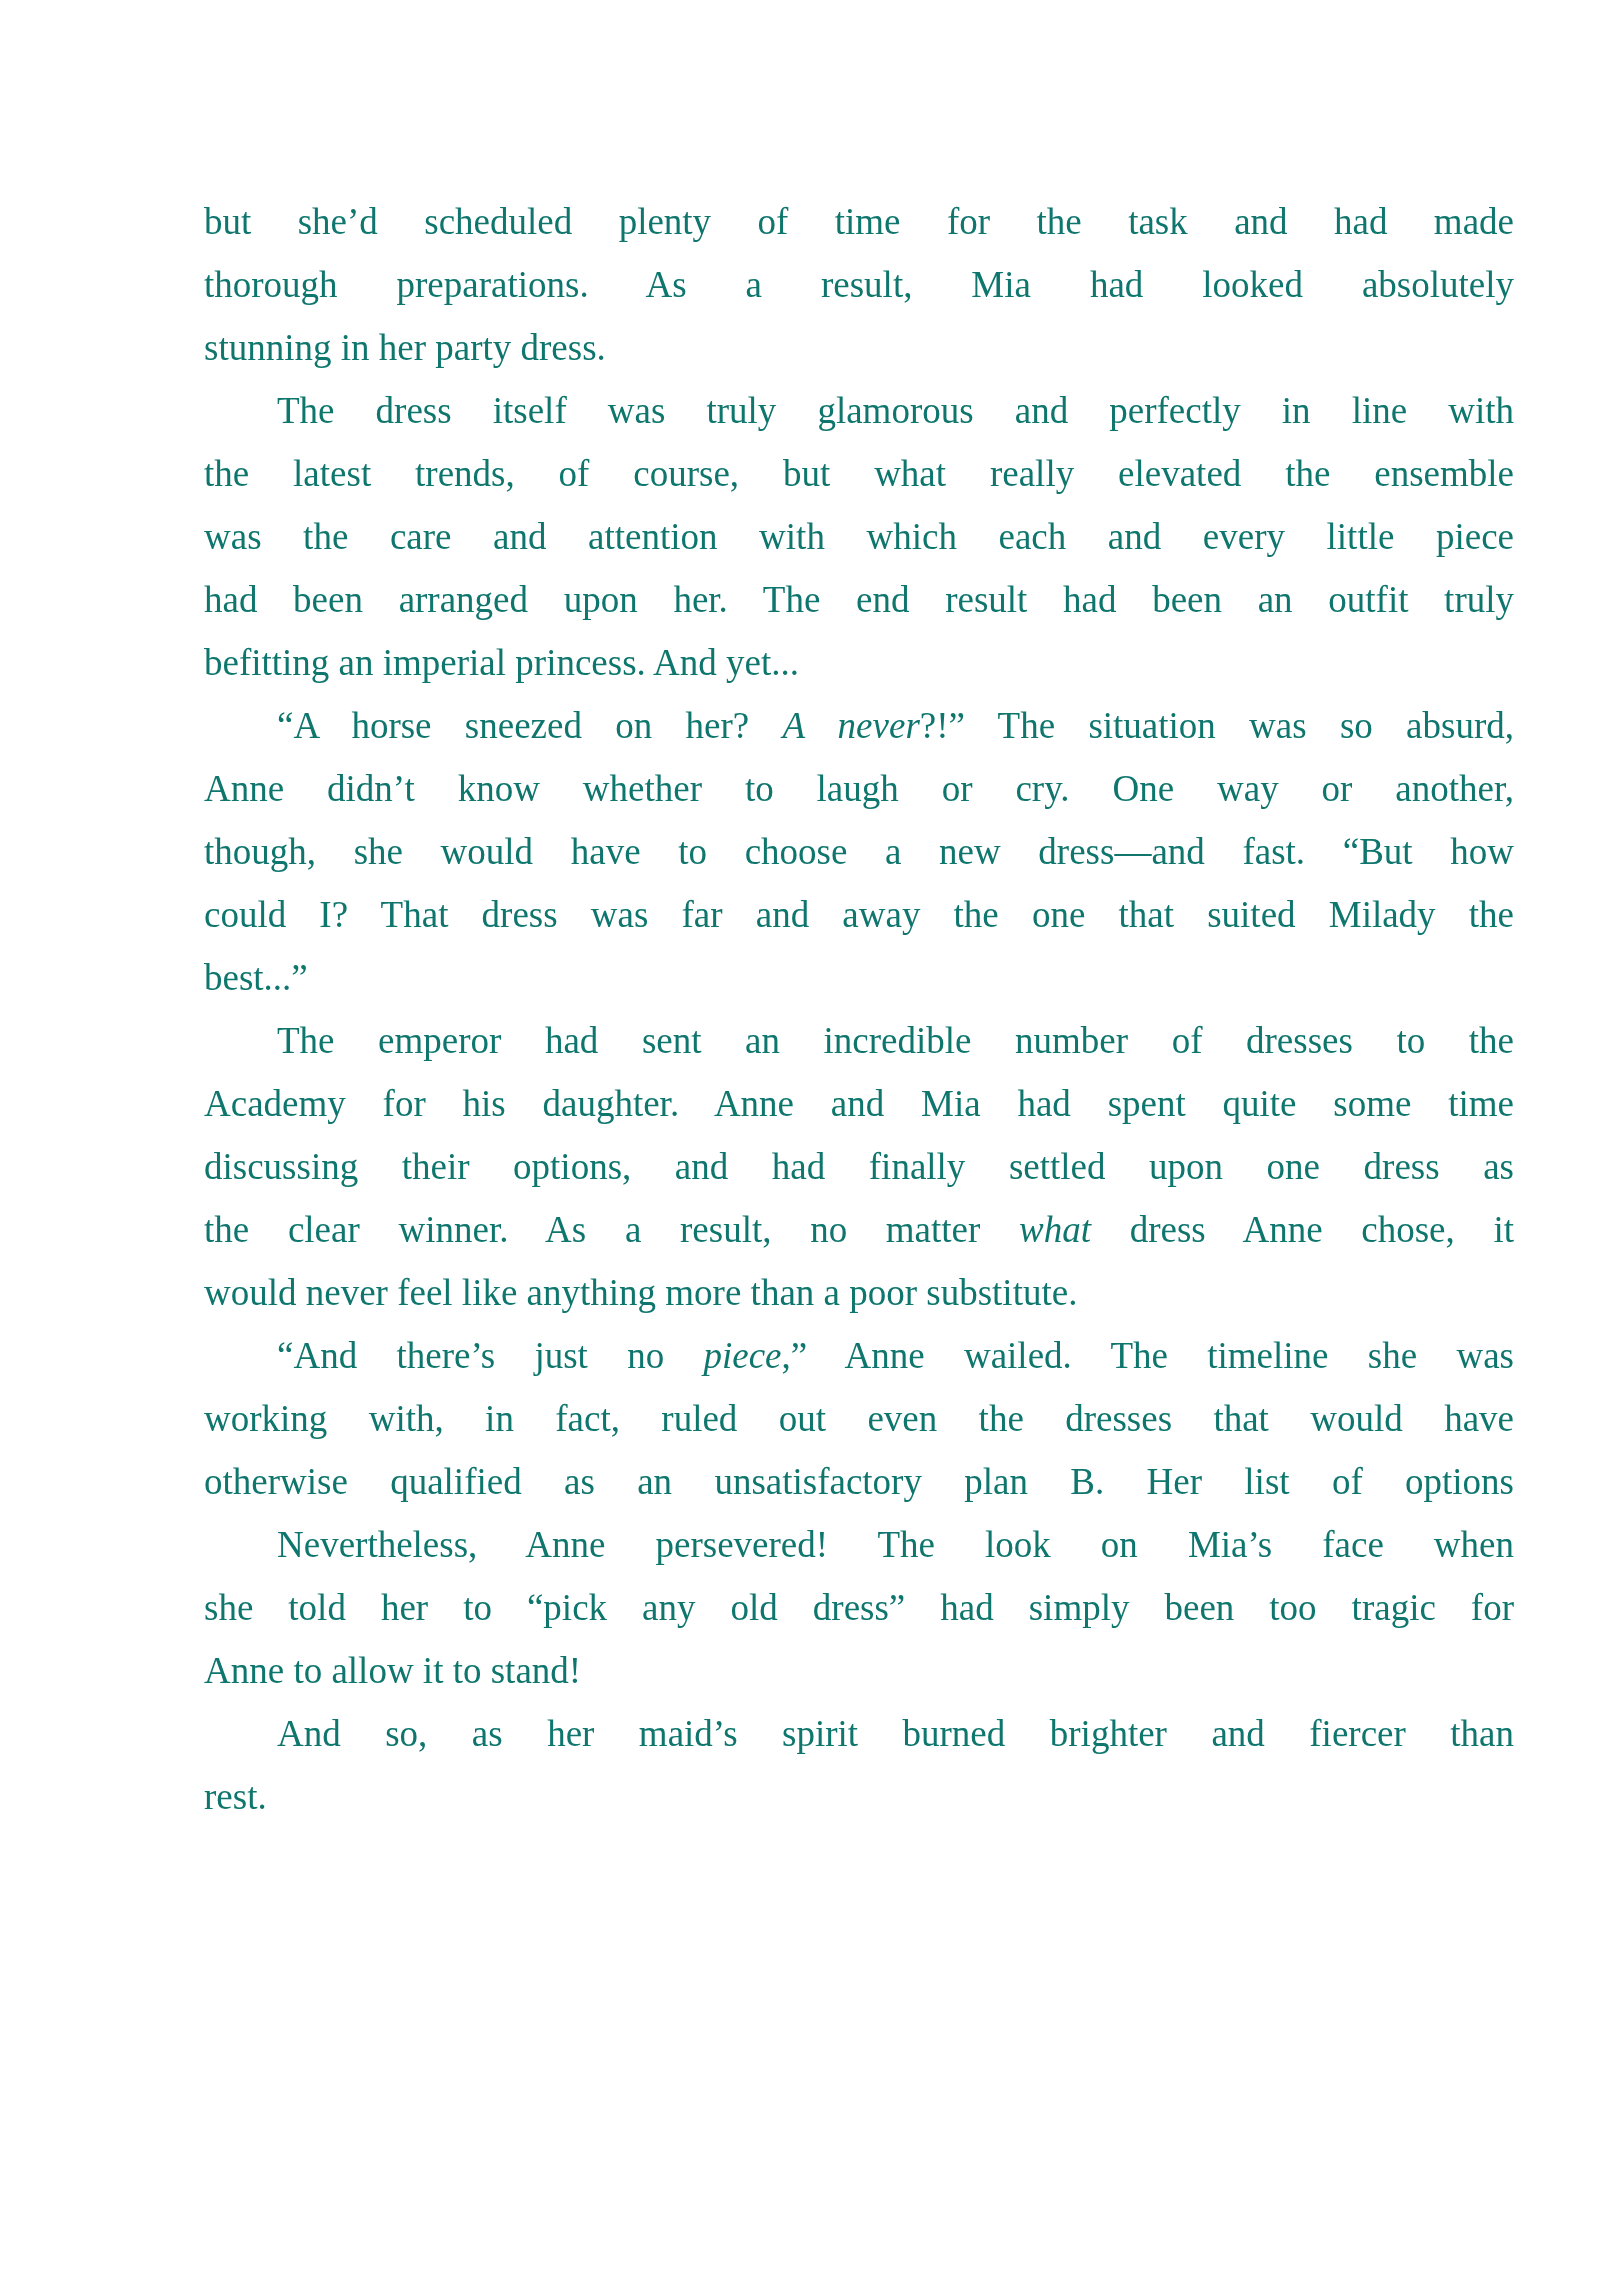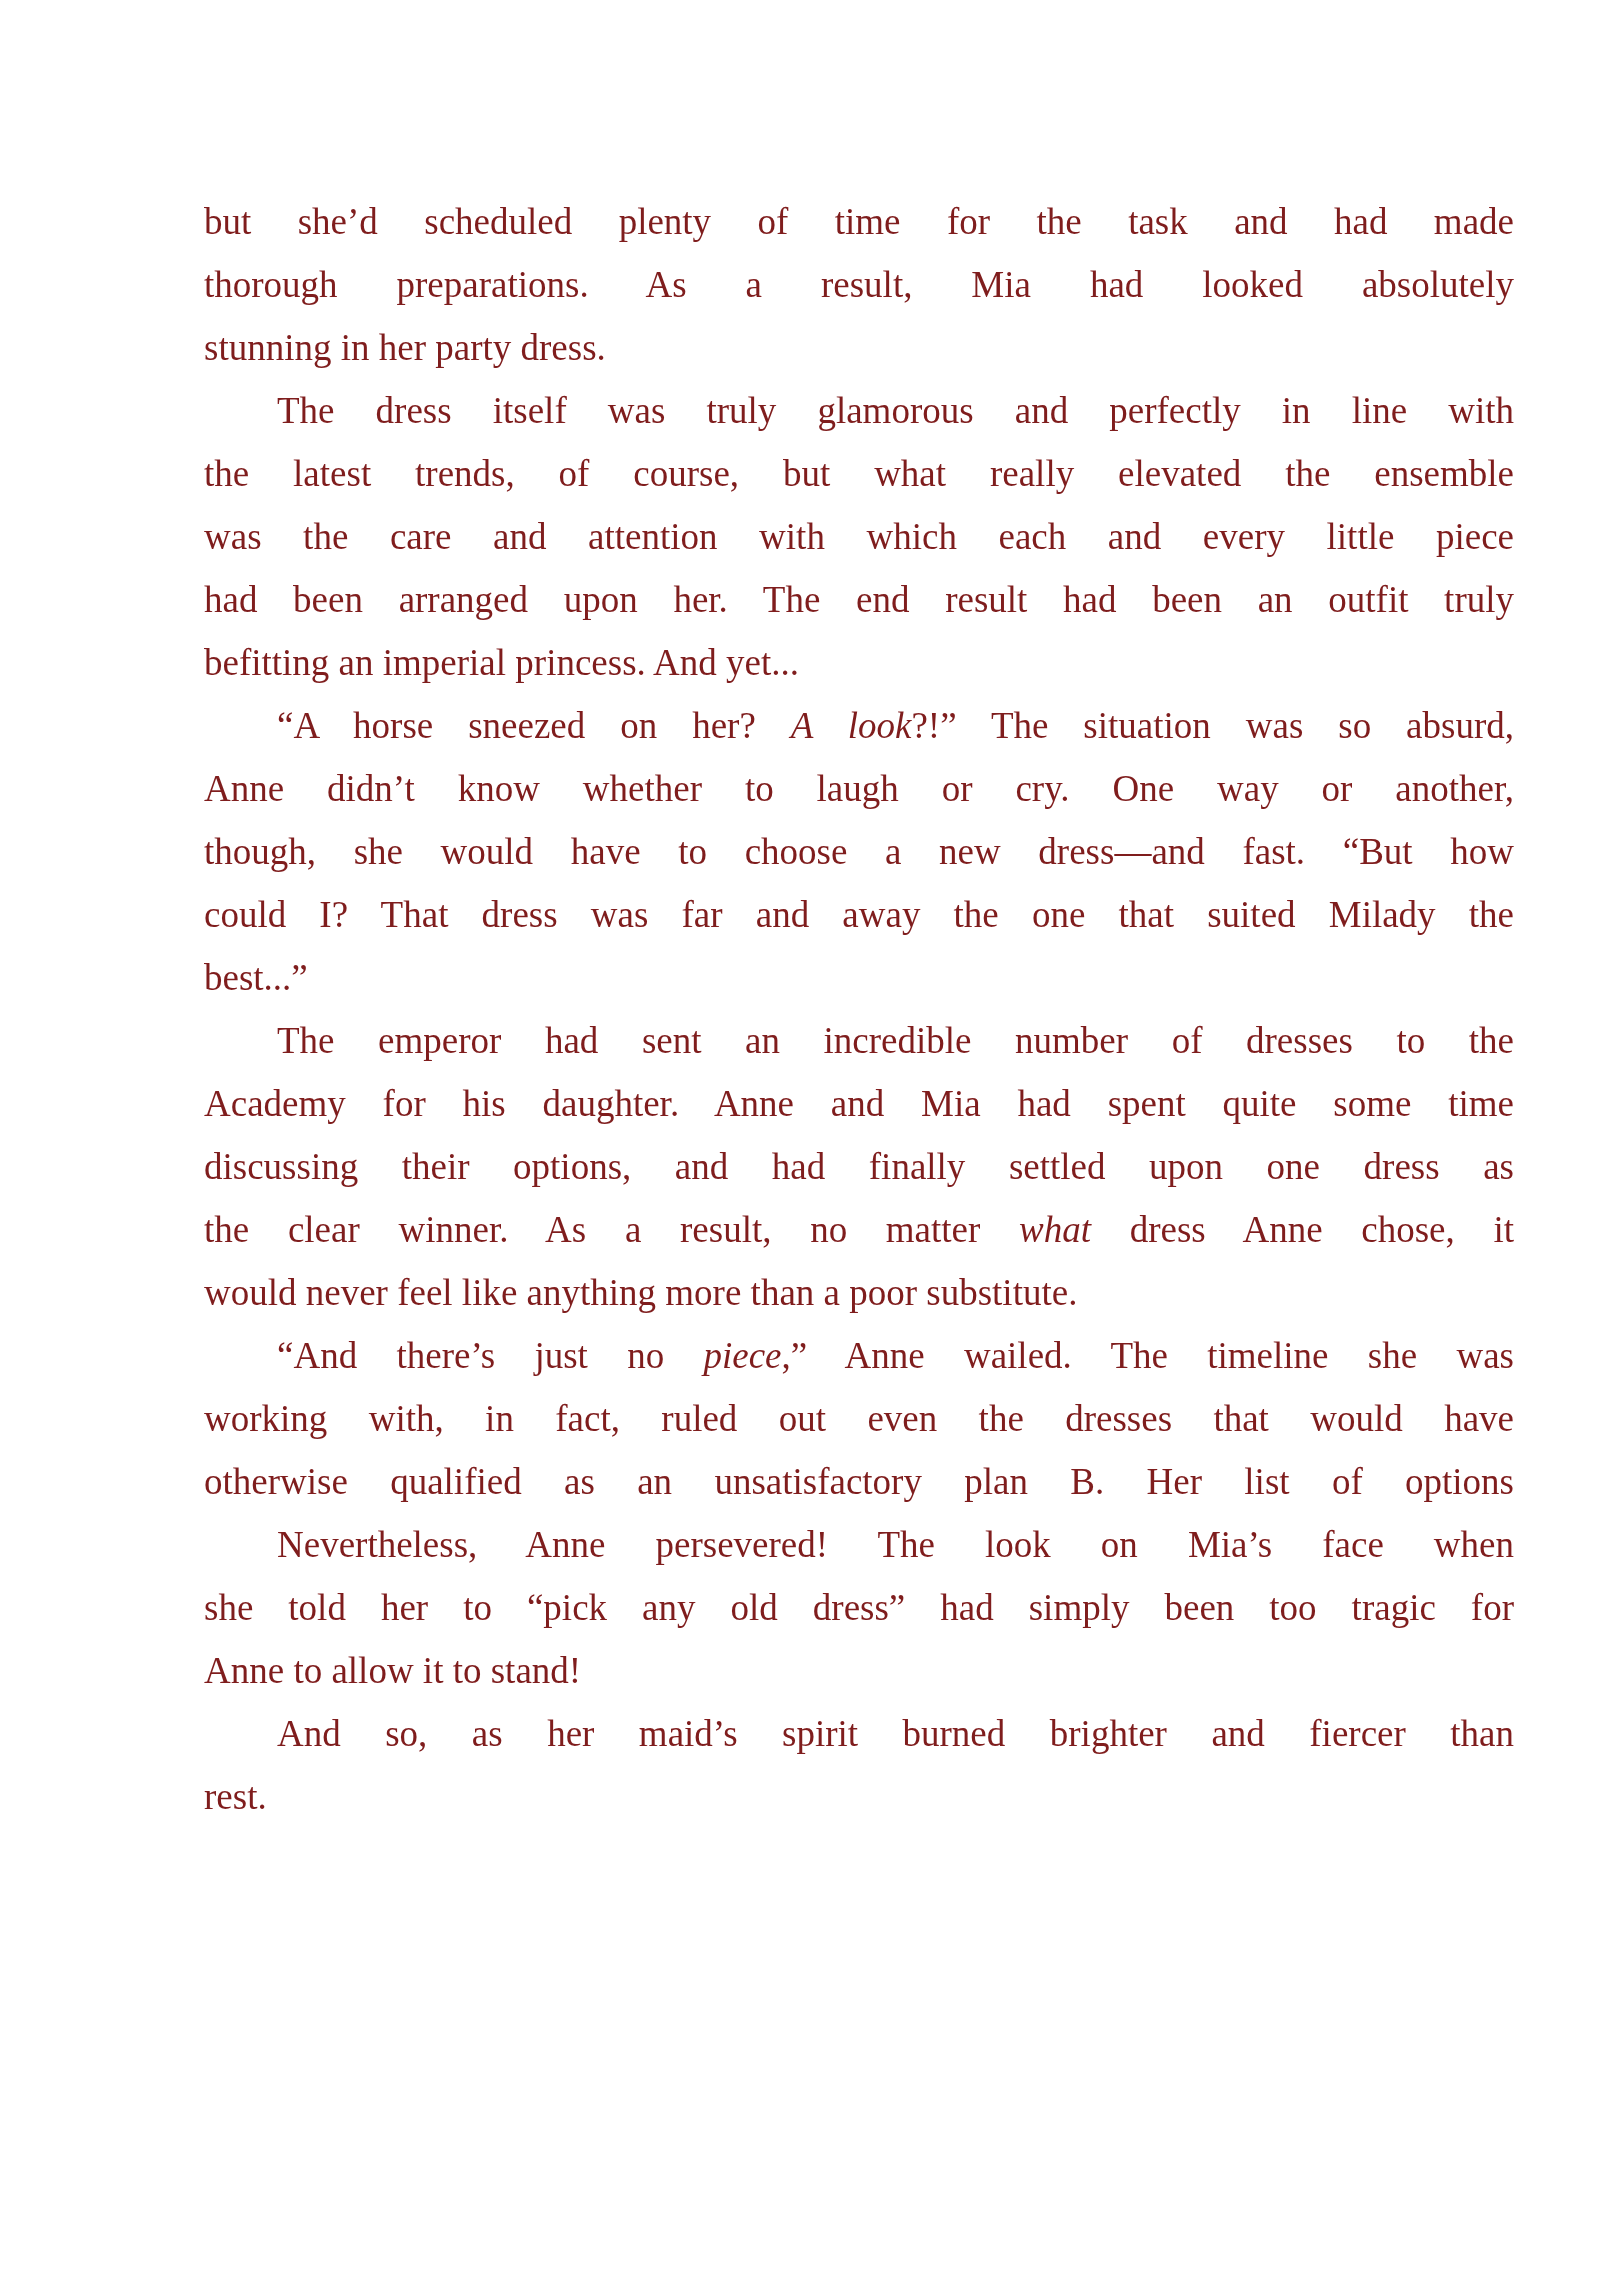--- a/index.html
+++ b/index.html
@@ -14,21 +14,21 @@
     position: relative;
   }
   .text-block {
     position: absolute;
     left: 204px;
     top: 190px;
     width: 1310px;
     font-family: "Liberation Serif", "DejaVu Serif", serif;
     font-size: 37px;
     line-height: 63px;
-    color: #7f1d1d;
+    color: #0f766e;
     letter-spacing: 0px;
   }
   .para { margin: 0; padding: 0; }
   .line {
     text-align: justify;
     text-align-last: justify;
   }
   .line.last {
     text-align-last: left;
   }
@@ -50,21 +50,21 @@
 
   <div class="para">
     <div class="line indent"><span>The dress itself was truly glamorous and perfectly in line with</span></div>
     <div class="line"><span>the latest trends, of course, but what really elevated the ensemble</span></div>
     <div class="line"><span>was the care and attention with which each and every little piece</span></div>
     <div class="line"><span>had been arranged upon her. The end result had been an outfit truly</span></div>
     <div class="line last"><span>befitting an imperial princess. And yet...</span></div>
   </div>
 
   <div class="para">
-    <div class="line indent"><span>“A horse sneezed on her? </span><span class="italic">A look</span><span>?!” The situation was so absurd,</span></div>
+    <div class="line indent"><span>“A horse sneezed on her? </span><span class="italic">A never</span><span>?!” The situation was so absurd,</span></div>
     <div class="line"><span>Anne didn’t know whether to laugh or cry. One way or another,</span></div>
     <div class="line"><span>though, she would have to choose a new dress—and fast. “But how</span></div>
     <div class="line"><span>could I? That dress was far and away the one that suited Milady the</span></div>
     <div class="line last"><span>best...”</span></div>
   </div>
 
   <div class="para">
     <div class="line indent"><span>The emperor had sent an incredible number of dresses to the</span></div>
     <div class="line"><span>Academy for his daughter. Anne and Mia had spent quite some time</span></div>
     <div class="line"><span>discussing their options, and had finally settled upon one dress as</span></div>

